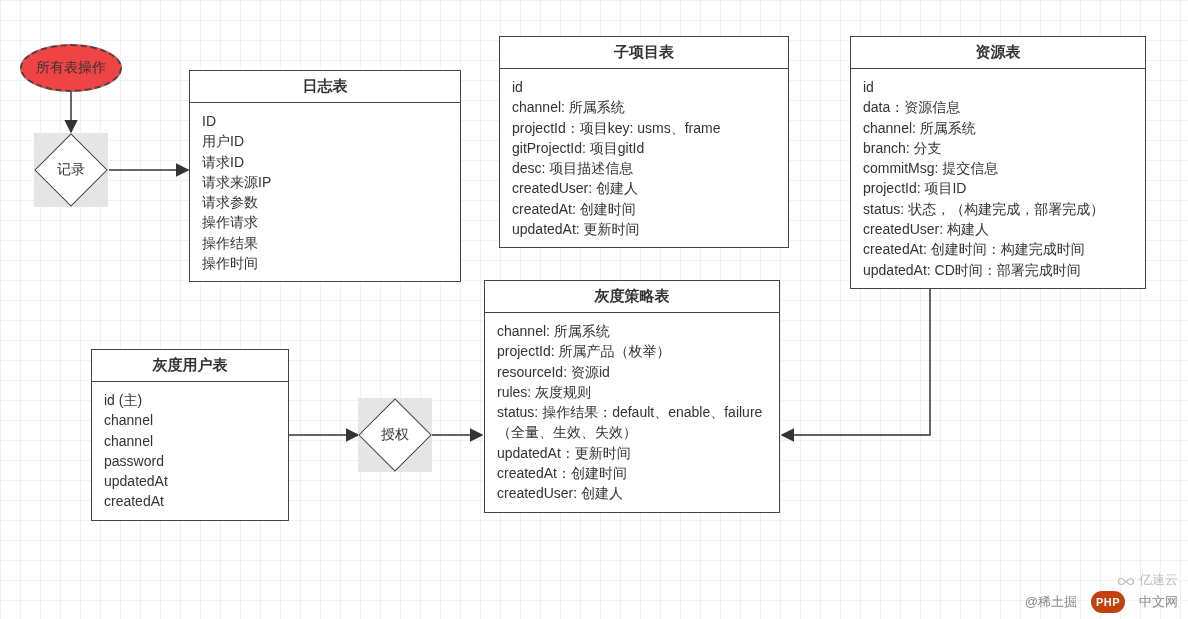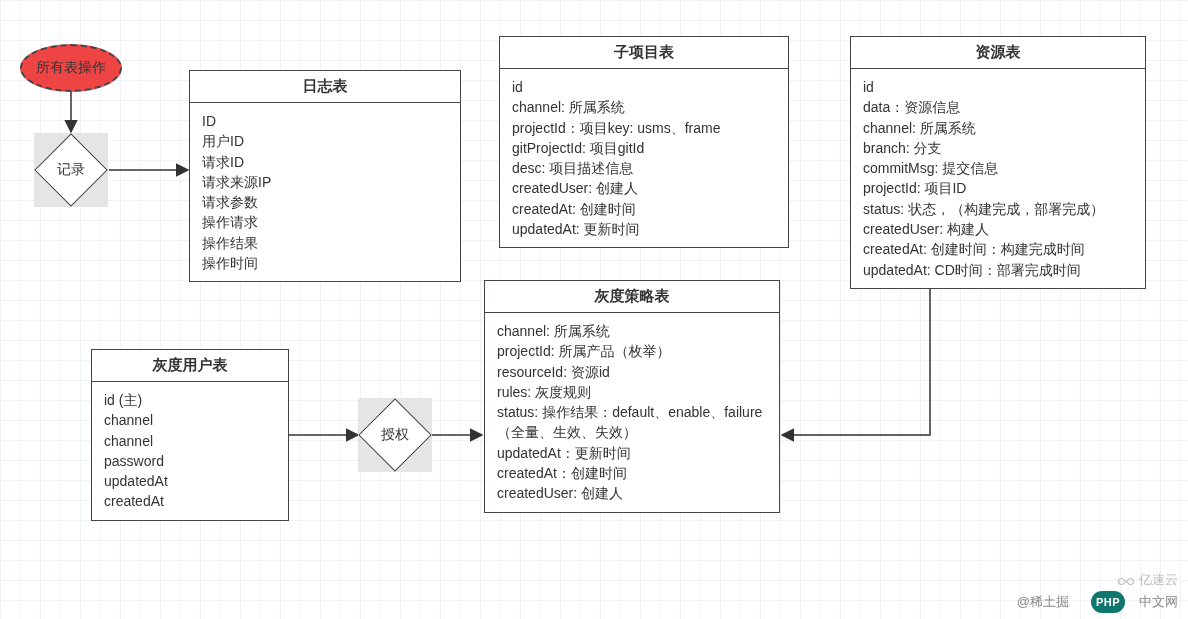--- a/index.html
+++ b/index.html
@@ -76,26 +76,25 @@
       display: flex;
       align-items: center;
       gap: 14px;
     }
     .wm-php {
       display: inline-flex;
       align-items: center;
       justify-content: center;
       width: 34px; height: 22px;
       border-radius: 11px;
-      background: #0f766e;
+      background: #c2410c;
       color: #fff;
       font-size: 11px;
       font-weight: bold;
       letter-spacing: 0.5px;
-      margin-left: 8px;
     }
     .wm-yisu {
       position: absolute;
       right: 10px;
       bottom: 30px;
       color: #bbb;
       font-size: 13px;
       display: flex;
       gap: 4px;
     }

